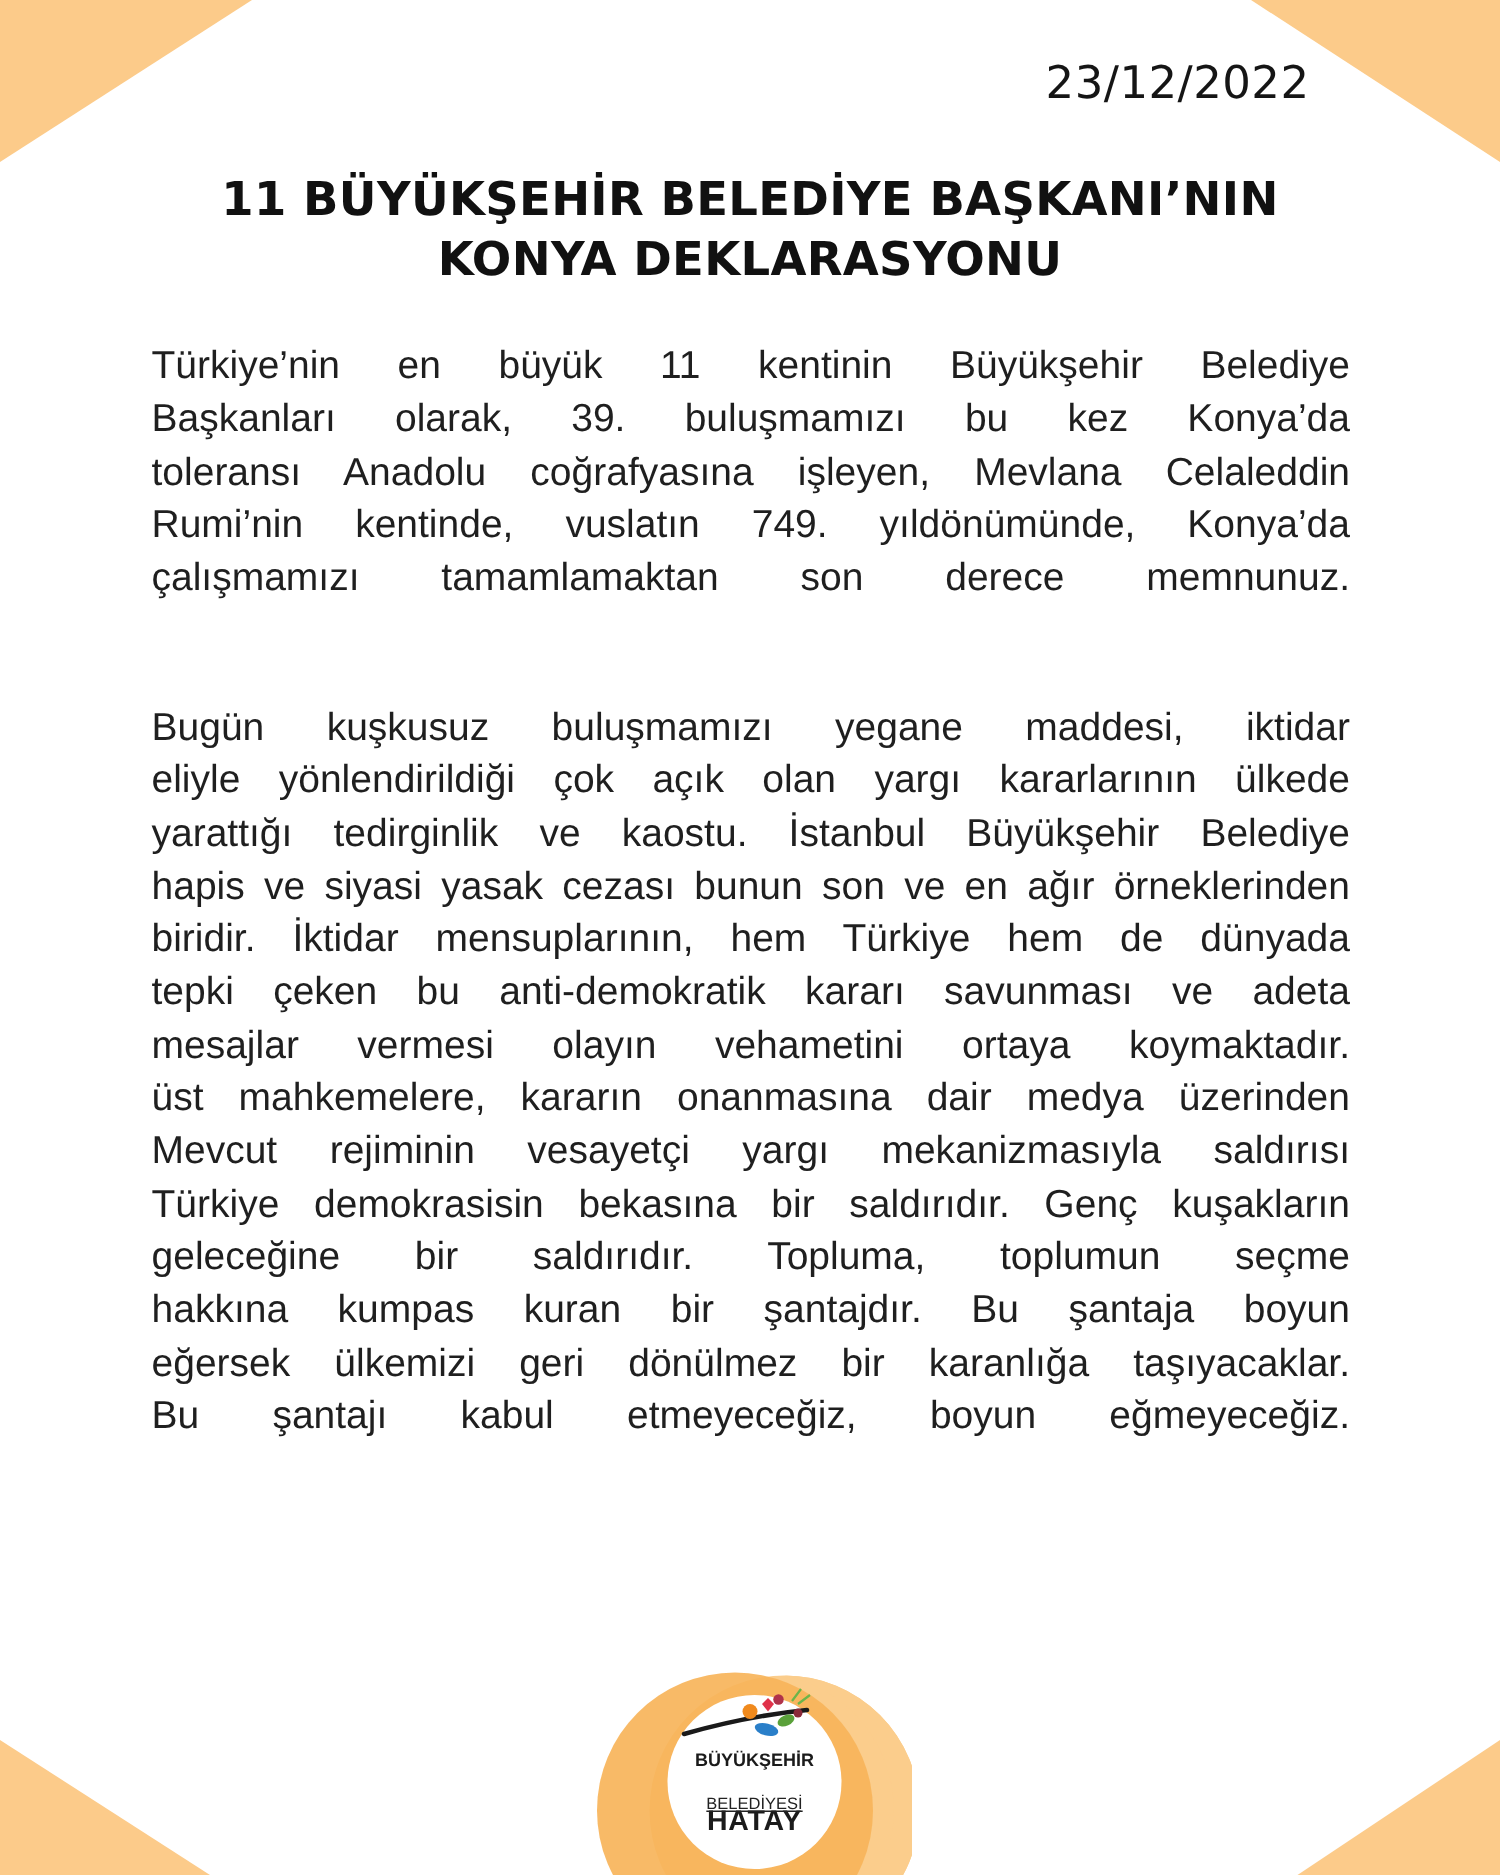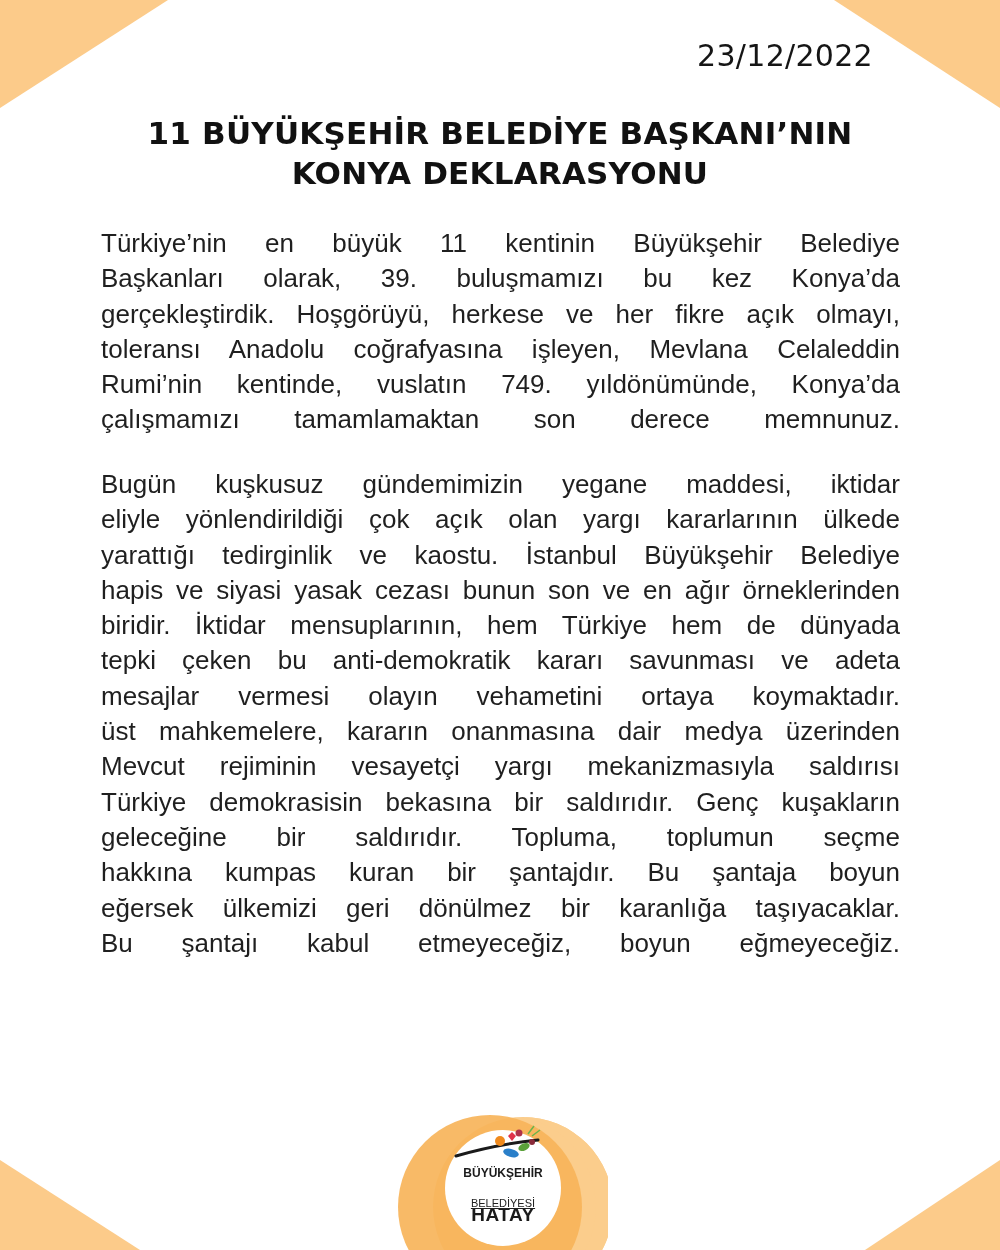--- a/index.html
+++ b/index.html
@@ -111,28 +111,27 @@
 <div class="date">23/12/2022</div>
 
 <div class="title">
   <div>11 BÜYÜKŞEHİR BELEDİYE BAŞKANI’NIN</div>
   <div>KONYA DEKLARASYONU</div>
 </div>
 
 <div class="body-text para1">
   <span class="line">Türkiye’nin en büyük 11 kentinin Büyükşehir Belediye</span>
   <span class="line">Başkanları olarak, 39. buluşmamızı bu kez Konya’da</span>
-  <span class="line">gerçekleştirdik. Hoşgörüyü, herkese ve her fikre açık olmayı,</span>
   <span class="line">toleransı Anadolu coğrafyasına işleyen, Mevlana Celaleddin</span>
   <span class="line">Rumi’nin kentinde, vuslatın 749. yıldönümünde, Konya’da</span>
   <span class="line">çalışmamızı tamamlamaktan son derece memnunuz.</span>
 </div>
 
 <div class="body-text para2">
-  <span class="line">Bugün kuşkusuz gündemimizin yegane maddesi, iktidar</span>
+  <span class="line">Bugün kuşkusuz buluşmamızı yegane maddesi, iktidar</span>
   <span class="line">eliyle yönlendirildiği çok açık olan yargı kararlarının ülkede</span>
   <span class="line">yarattığı tedirginlik ve kaostu. İstanbul Büyükşehir Belediye</span>
   <span class="line">hapis ve siyasi yasak cezası bunun son ve en ağır örneklerinden</span>
   <span class="line">biridir. İktidar mensuplarının, hem Türkiye hem de dünyada</span>
   <span class="line">tepki çeken bu anti-demokratik kararı savunması ve adeta</span>
   <span class="line">mesajlar vermesi olayın vehametini ortaya koymaktadır.</span>
   <span class="line">üst mahkemelere, kararın onanmasına dair medya üzerinden</span>
   <span class="line">Mevcut rejiminin vesayetçi yargı mekanizmasıyla saldırısı</span>
   <span class="line">Türkiye demokrasisin bekasına bir saldırıdır. Genç kuşakların</span>
   <span class="line">geleceğine bir saldırıdır. Topluma, toplumun seçme</span>

